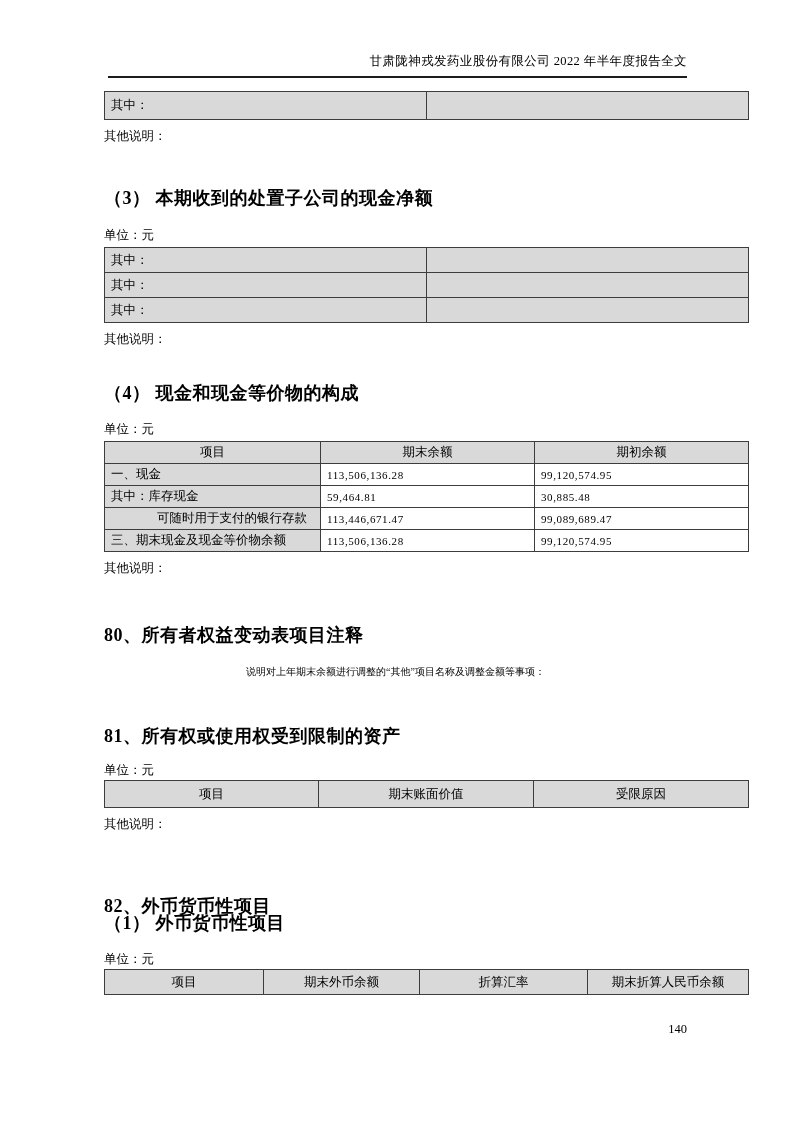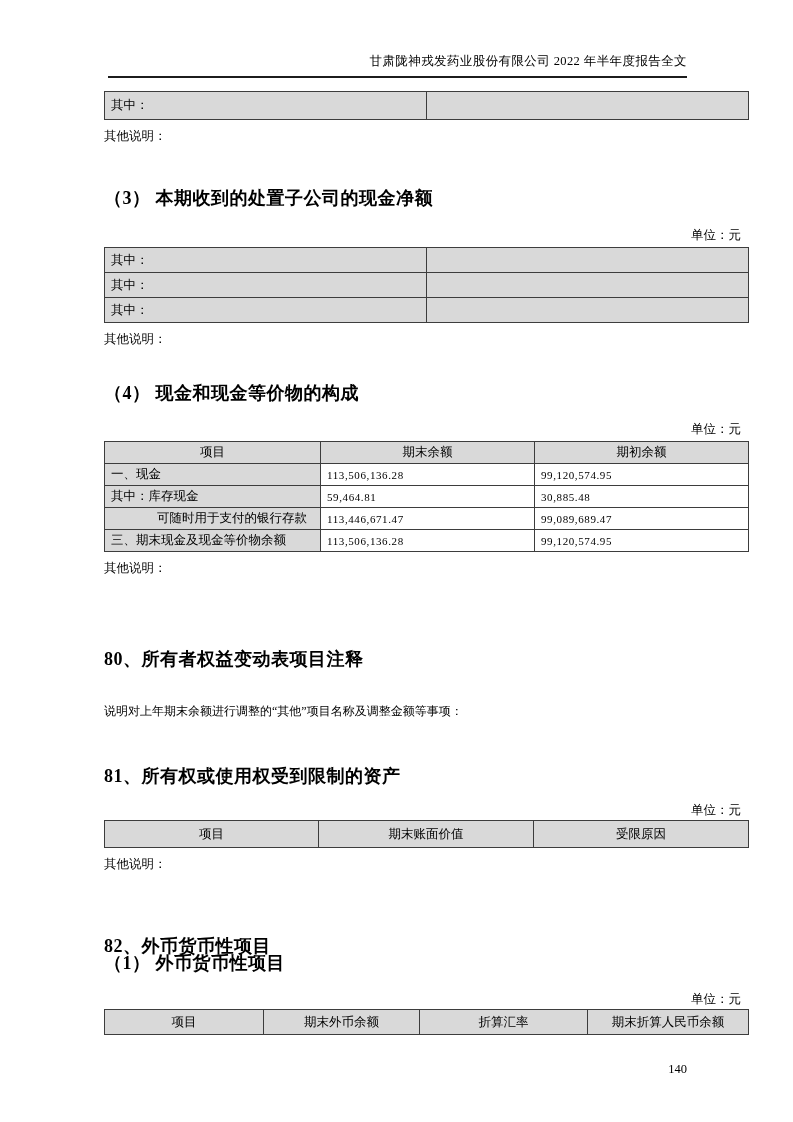--- a/index.html
+++ b/index.html
@@ -57,47 +57,48 @@
     line-height:15px;
   }
   .heading {
     font-size:18px;
     font-weight:bold;
     line-height:17px;
     letter-spacing:0.5px;
   }
   .unit {
     width:644px;
-    text-align:right;
+    text-align:left;
     padding-right:7px;
     box-sizing:border-box;
     font-size:12.5px;
     line-height:15px;
   }
   .tbl-top { margin-top:13px; }
   .row-h28 td { height:27px; }
   .row-h25 td { height:24px; }
   .row-h22 td { height:21px; }
   .row-h21 td { height:20px; }
   .row-h27 td { height:26px; }
   .mt46 { margin-top:46px; }
   .mt38 { margin-top:38px; }
-  .mt51 { margin-top:75px; }
+  .mt51 { margin-top:51px; }
   .mt49 { margin-top:49px; }
   .mt45 { margin-top:66px; }
   .mt25 { }
   .mt21 { margin-top:21px; }
   .mt20 { margin-top:20px; }
   .mt18 { margin-top:18px; }
   .mt4  { margin-top:4px; }
   .mt2  { margin-top:2px; }
   .para {
-    margin-top:36px;
-    font-size:12px;
-    line-height:15px;
+    margin-top:20px;
+    font-size:10px;
+    line-height:15px;
+    text-align:center;
   }
   .page-number {
     margin-top:27px;
     text-align:right;
     font-size:12.5px;
     line-height:15px;
   }
 </style>
 </head>
 <body>

